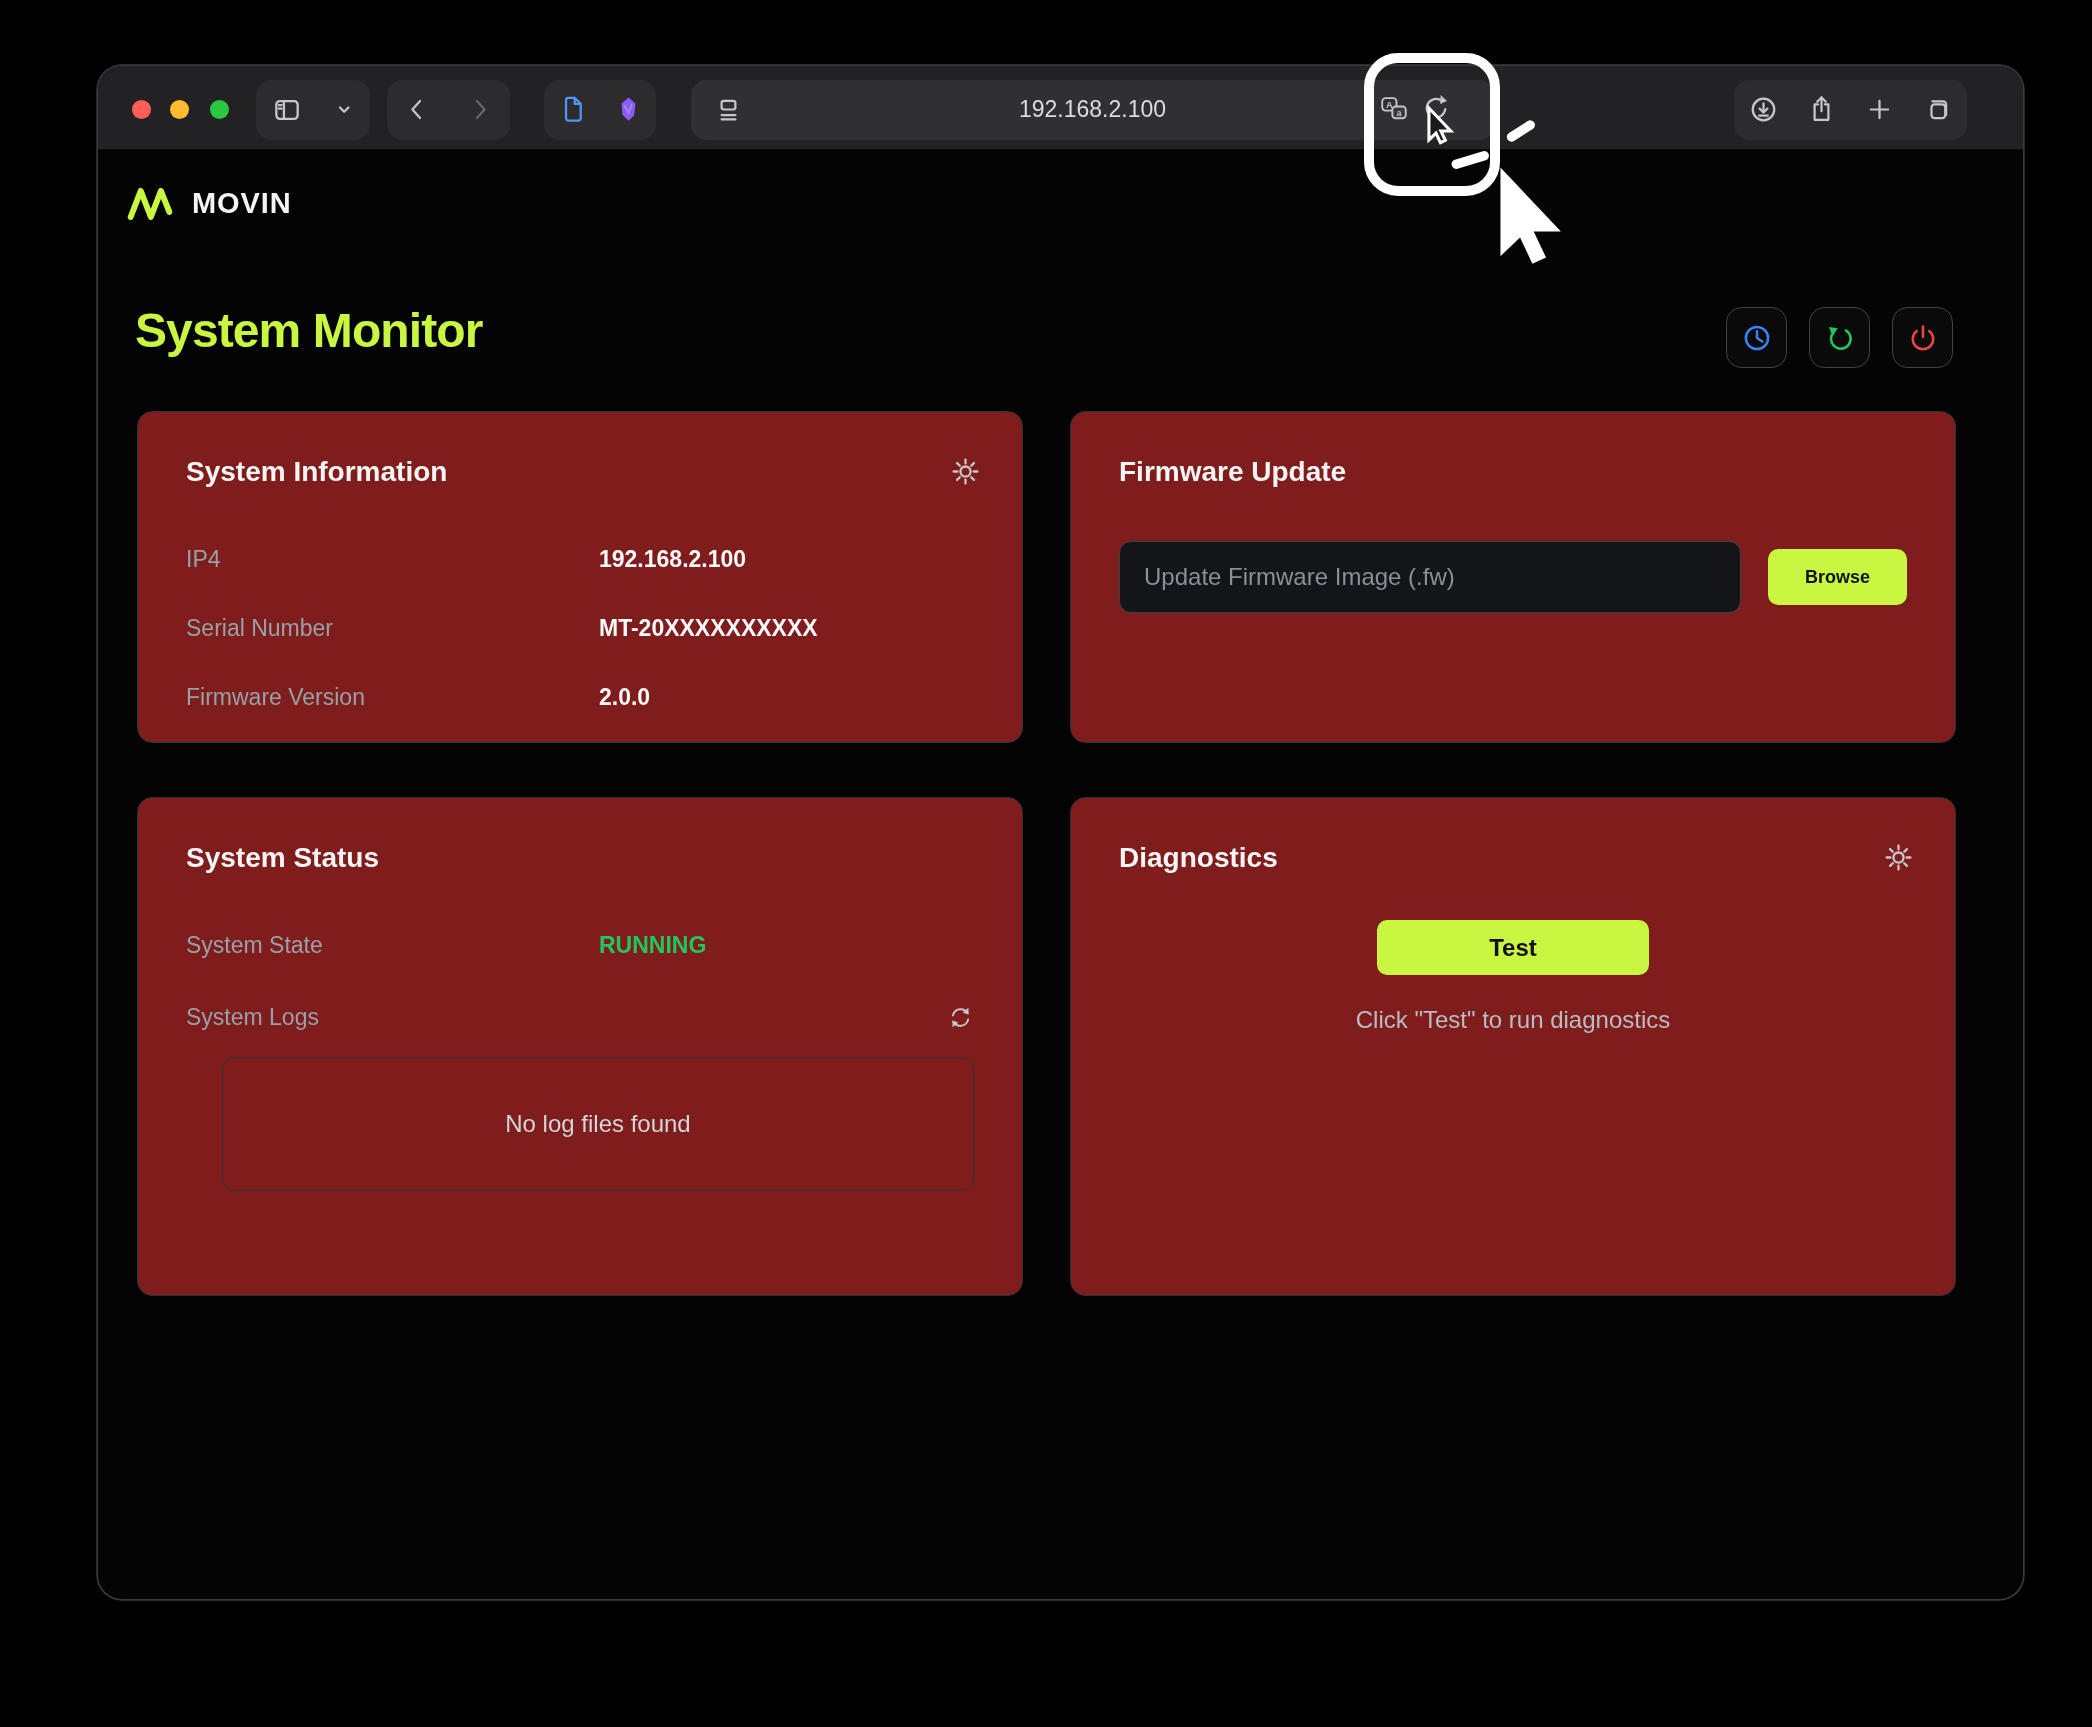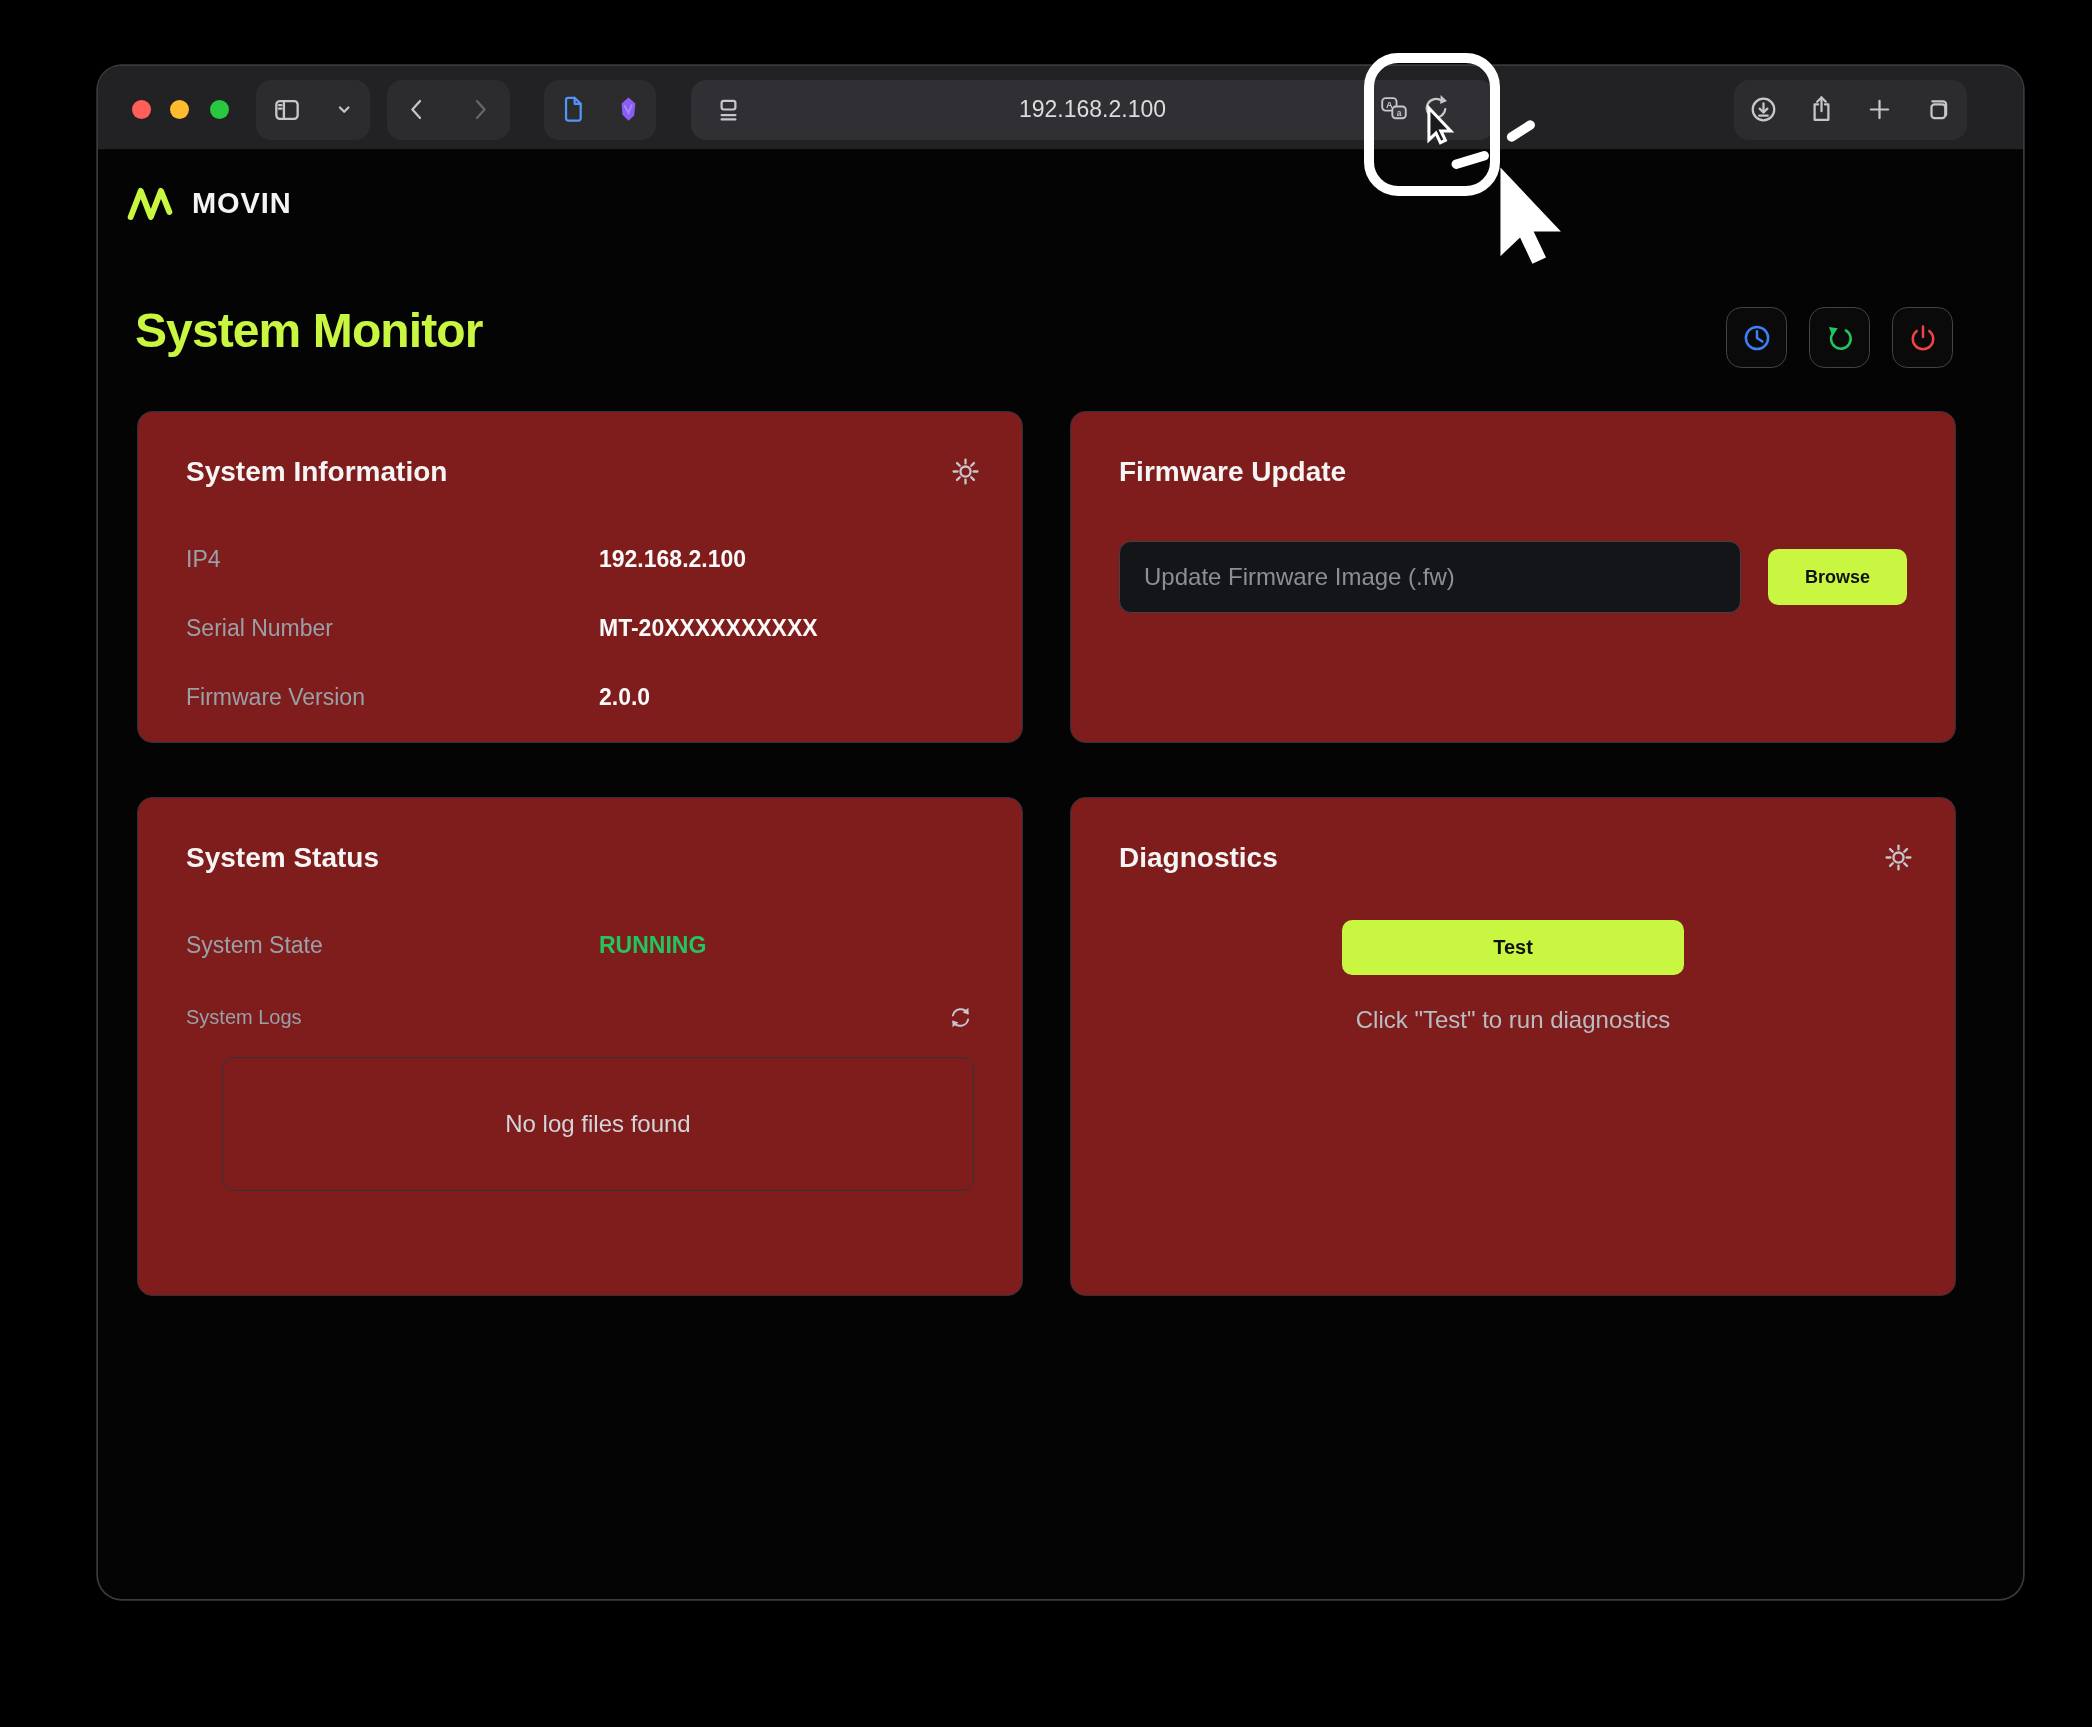--- a/index.html
+++ b/index.html
@@ -45,25 +45,25 @@
   .kv-value.green{color:var(--running-green,#22c55e);font-weight:700;}
   .fw-row{margin-top:53px;display:flex;align-items:center;gap:27px;}
   .fw-input{width:632px;height:72px;box-sizing:border-box;background:#141518;border:1.7px solid #3f4147;
             border-radius:12px;color:#e5e5e8;font-size:24px;padding:0 24px;outline:none;
             font-family:"Liberation Sans","DejaVu Sans",sans-serif;}
   .fw-input::placeholder{color:#8a8f98;}
   .accent-btn{background:var(--accent,#c9f640);color:#111;border:none;border-radius:10.2px;
               font-weight:700;font-family:"Liberation Sans","DejaVu Sans",sans-serif;}
   .browse-btn{width:141px;height:56px;font-size:18px;}
   .logs-row{margin-top:10.2px;height:55px;display:flex;align-items:center;justify-content:space-between;}
-  .logs-label{color:#9aa0a8;font-size:20px;}
+  .logs-label{color:#9aa0a8;font-size:23px;}
   .log-box{margin-top:12px;height:132px;border:1.7px solid #30343c;border-radius:12px;
            display:flex;align-items:center;justify-content:center;margin-left:36px;}
   .log-empty{color:#d2d5d9;font-size:24px;}
-  .test-btn{display:block;margin:46px auto 0;width:342px;height:55px;font-size:20px;}
+  .test-btn{display:block;margin:46px auto 0;width:272px;height:55px;font-size:24px;}
   .diag-hint{margin-top:31px;text-align:center;color:#b9bdc3;font-size:24px;}
   
   .hl-box{position:absolute;left:1364px;top:53px;width:136px;height:143px;border:10.2px solid #fff;
           border-radius:34px;box-sizing:border-box;z-index:50;}
   .overlay-svg{position:absolute;left:1354px;top:43px;z-index:60;}
 </style>
 </head>
 <body>
 
 <div id="stage">

